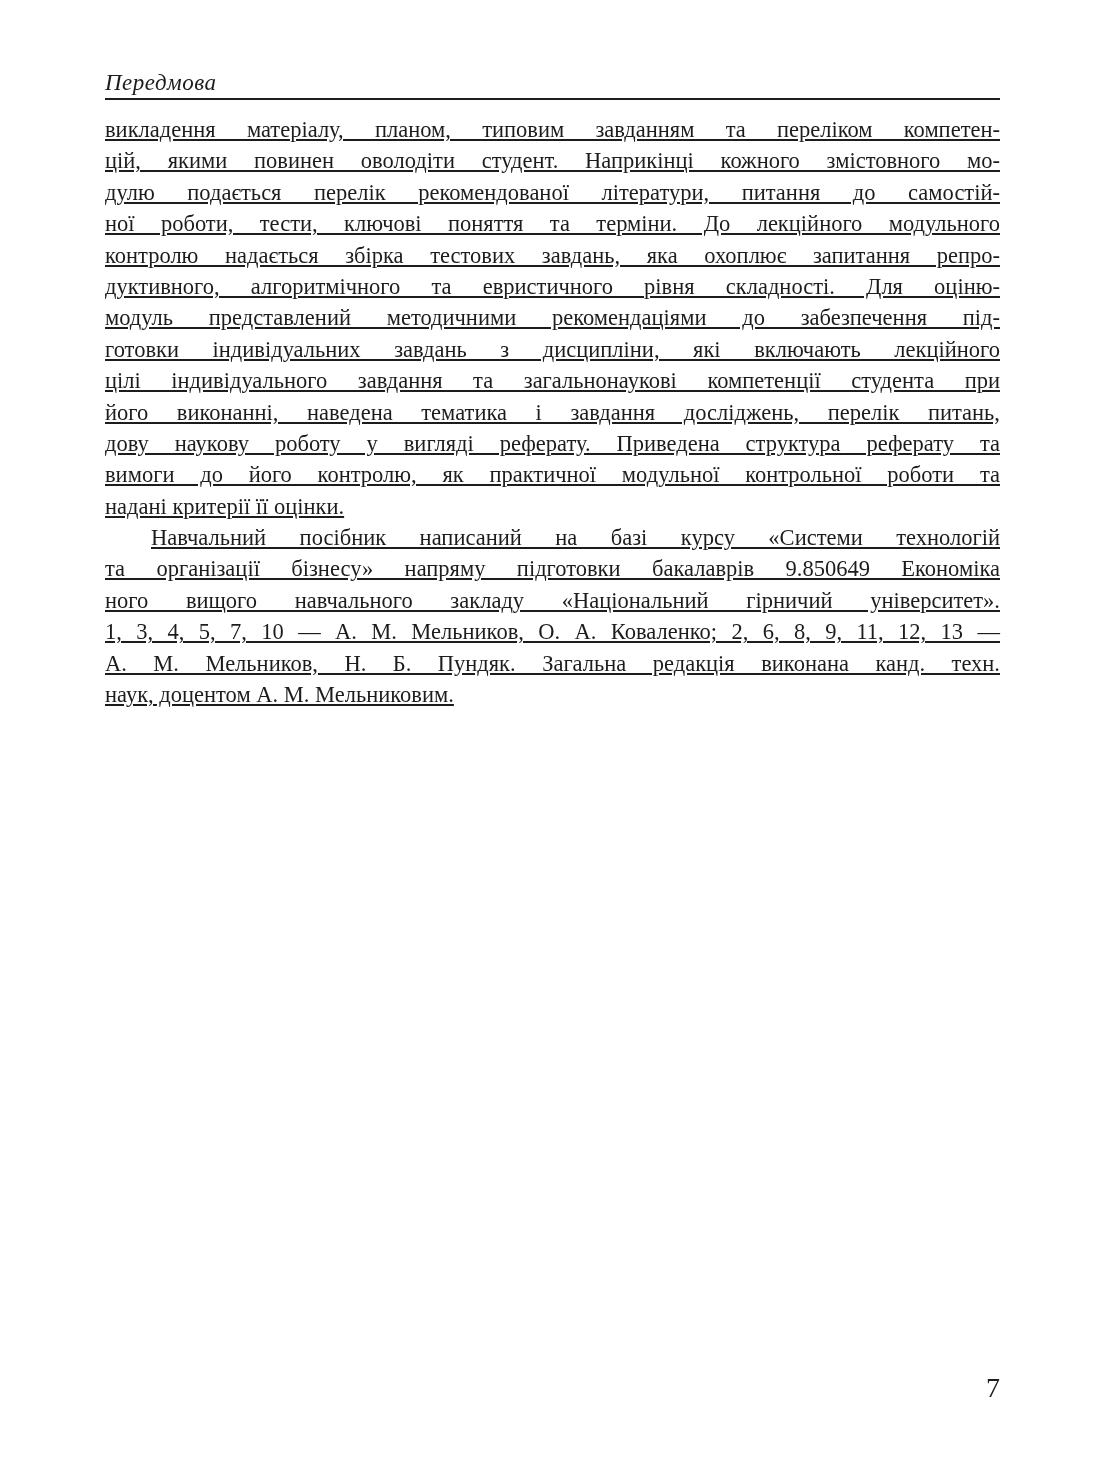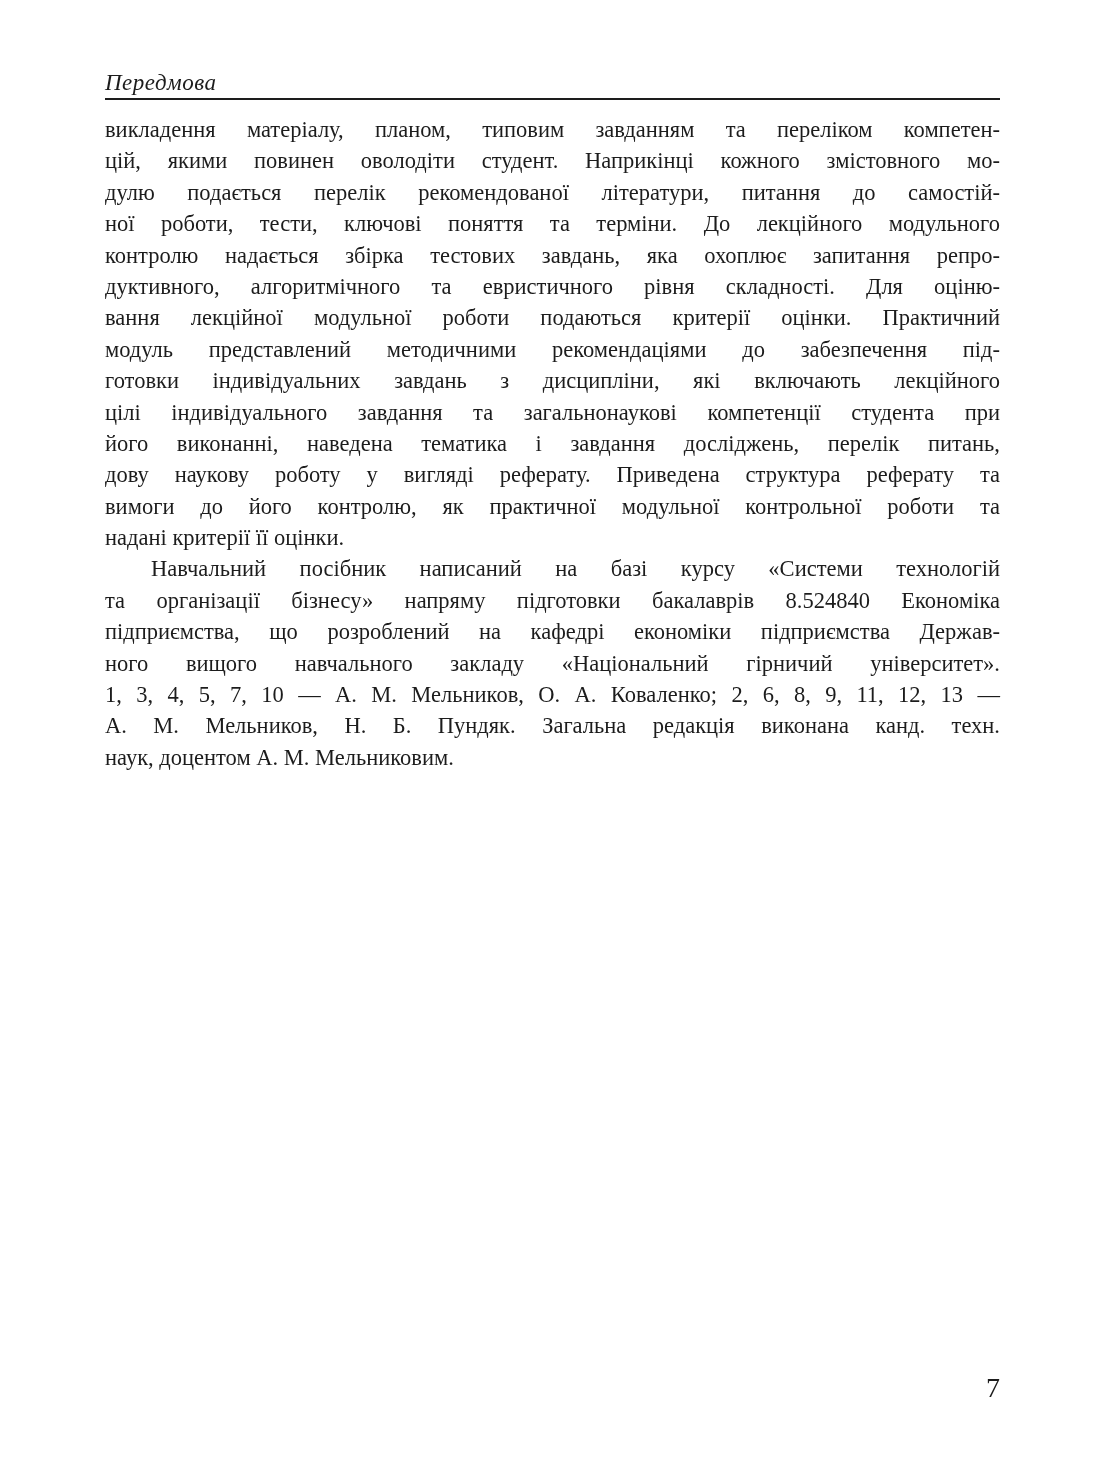--- a/index.html
+++ b/index.html
@@ -36,20 +36,21 @@
     font-size: 22.5px;
     line-height: 31.4px;
     text-align: justify;
   }
   .line {
     display: block;
     text-align: justify;
     text-align-last: justify;
     height: 31.4px;
     overflow: visible;
+    text-decoration: underline;
   }
   .line.short {
     text-align-last: left;
   }
   .line.indent {
     padding-left: 46px;
   }
   .page-number {
     position: absolute;
     top: 1372px;
@@ -70,34 +71,32 @@
 
   <div class="bodytext">
 
     <div>
       <div class="line">викладення матеріалу, планом, типовим завданням та переліком компетен-</div>
       <div class="line">цій, якими повинен оволодіти студент. Наприкінці кожного змістовного мо-</div>
       <div class="line">дулю подається перелік рекомендованої літератури, питання до самостій-</div>
       <div class="line">ної роботи, тести, ключові поняття та терміни. До лекційного модульного</div>
       <div class="line">контролю надається збірка тестових завдань, яка охоплює запитання репро-</div>
       <div class="line">дуктивного, алгоритмічного та евристичного рівня складності. Для оціню-</div>
-      <div class="line">вання лекційної модульної роботи подаються критерії оцінки. Практичний</div>
       <div class="line">модуль представлений методичними рекомендаціями до забезпечення під-</div>
       <div class="line">готовки індивідуальних завдань з дисципліни, які включають лекційного</div>
       <div class="line">цілі індивідуального завдання та загальнонаукові компетенції студента при</div>
       <div class="line">його виконанні, наведена тематика і завдання досліджень, перелік питань,</div>
       <div class="line">дову наукову роботу у вигляді реферату. Приведена структура реферату та</div>
       <div class="line">вимоги до його контролю, як практичної модульної контрольної роботи та</div>
       <div class="line short">надані критерії її оцінки.</div>
     </div>
 
     <div>
       <div class="line indent">Навчальний посібник написаний на базі курсу «Системи технологій</div>
-      <div class="line">та організації бізнесу» напряму підготовки бакалаврів 8.524840 Економіка</div>
-      <div class="line">підприємства, що розроблений на кафедрі економіки підприємства Держав-</div>
+      <div class="line">та організації бізнесу» напряму підготовки бакалаврів 9.850649 Економіка</div>
       <div class="line">ного вищого навчального закладу «Національний гірничий університет».</div>
     </div>
 
     <div>
       <div class="line">1, 3, 4, 5, 7, 10 — А. М. Мельников, О. А. Коваленко; 2, 6, 8, 9, 11, 12, 13 —</div>
       <div class="line">А. М. Мельников, Н. Б. Пундяк. Загальна редакція виконана канд. техн.</div>
       <div class="line short">наук, доцентом А. М. Мельниковим.</div>
     </div>
 
   </div>

